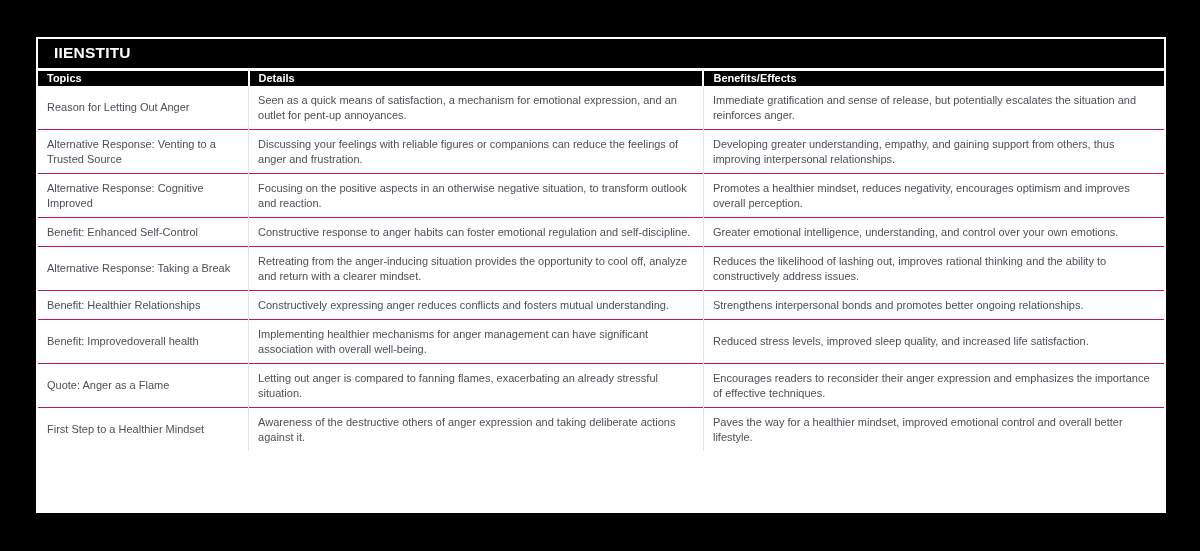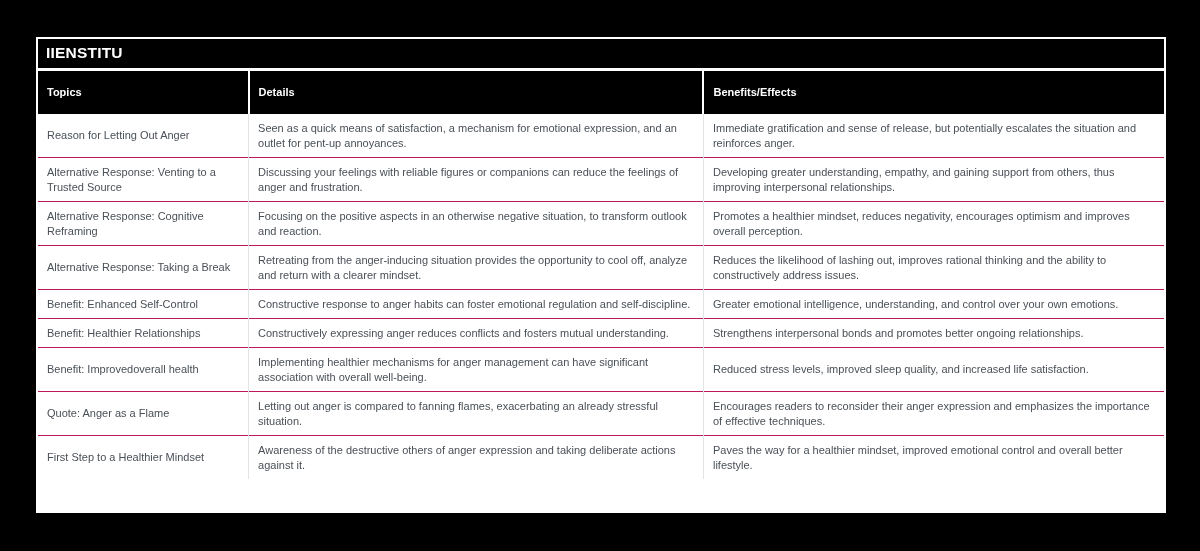--- a/index.html
+++ b/index.html
@@ -20,40 +20,40 @@
     box-sizing: border-box;
     border: 2px solid #ffffff;
     background: #ffffff;
   }
   .title-bar {
     background: #000000;
     color: #ffffff;
     font-weight: 700;
     font-size: 15.5px;
     line-height: 18px;
-    padding: 5px 8px 6px 8px;
+    padding: 5px 8px 6px 16px;
     border-bottom: 3px solid #ffffff;
     letter-spacing: 0.2px;
   }
   table.data-table {
     width: 100%;
     border-collapse: collapse;
     table-layout: fixed;
   }
   table.data-table col.c1 { width: 18.7%; }
   table.data-table col.c2 { width: 40.4%; }
   table.data-table col.c3 { width: 40.9%; }
   table.data-table th {
     background: #000000;
     color: #ffffff;
     font-weight: 700;
     font-size: 11px;
     line-height: 13px;
     text-align: left;
-    padding: 15px 9px;
+    padding: 1px 9px;
     vertical-align: middle;
   }
   table.data-table th + th {
     border-left: 2px solid #ffffff;
     margin-top: 36px;
   }
   table.data-table td {
     font-size: 11px;
     line-height: 15px;
     color: #4a5057;
@@ -95,35 +95,35 @@
     <td>Immediate gratification and sense of release, but potentially escalates the situation and reinforces anger.</td>
   </tr>
 
   <tr>
     <td>Alternative Response: Venting to a Trusted Source</td>
     <td>Discussing your feelings with reliable figures or companions can reduce the feelings of anger and frustration.</td>
     <td>Developing greater understanding, empathy, and gaining support from others, thus improving interpersonal relationships.</td>
   </tr>
 
   <tr>
-    <td>Alternative Response: Cognitive Reframing</td>
+    <td>Alternative Response: Cognitive Improved</td>
     <td>Focusing on the positive aspects in an otherwise negative situation, to transform outlook and reaction.</td>
     <td>Promotes a healthier mindset, reduces negativity, encourages optimism and improves overall perception.</td>
+  </tr>
+
+  <tr>
+    <td>Benefit: Enhanced Self-Control</td>
+    <td>Constructive response to anger habits can foster emotional regulation and self-discipline.</td>
+    <td>Greater emotional intelligence, understanding, and control over your own emotions.</td>
   </tr>
 
   <tr>
     <td>Alternative Response: Taking a Break</td>
     <td>Retreating from the anger-inducing situation provides the opportunity to cool off, analyze and return with a clearer mindset.</td>
     <td>Reduces the likelihood of lashing out, improves rational thinking and the ability to constructively address issues.</td>
-  </tr>
-
-  <tr>
-    <td>Benefit: Enhanced Self-Control</td>
-    <td>Constructive response to anger habits can foster emotional regulation and self-discipline.</td>
-    <td>Greater emotional intelligence, understanding, and control over your own emotions.</td>
   </tr>
 
   <tr>
     <td>Benefit: Healthier Relationships</td>
     <td>Constructively expressing anger reduces conflicts and fosters mutual understanding.</td>
     <td>Strengthens interpersonal bonds and promotes better ongoing relationships.</td>
   </tr>
 
   <tr>
     <td>Benefit: Improvedoverall health</td>

